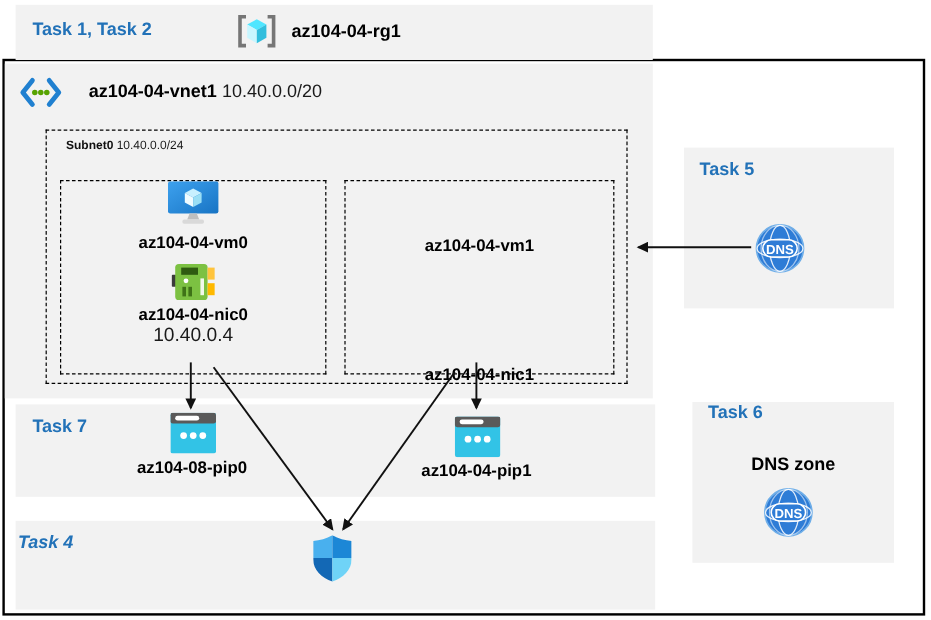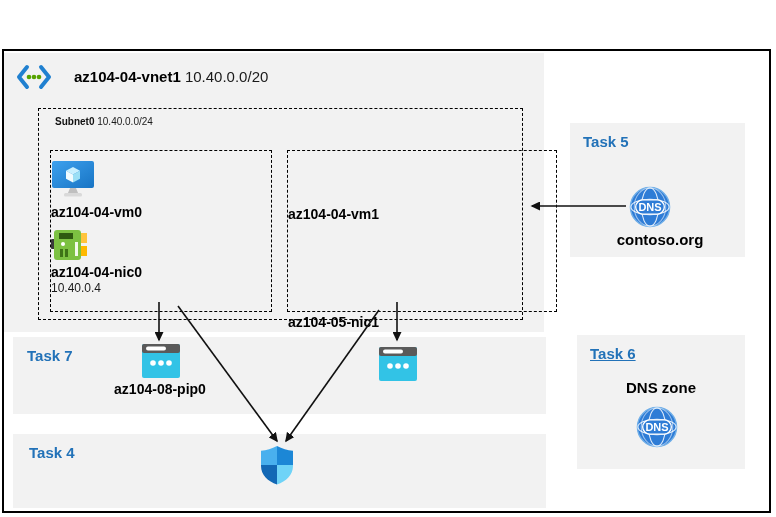--- a/index.html
+++ b/index.html
@@ -4,41 +4,52 @@
 <style>
   html,body{margin:0;padding:0;background:#fff;}
   #page{position:relative;width:776px;height:517px;background:#fff;
         font-family:"Liberation Sans",sans-serif;color:#111;overflow:hidden;}
   .abs{position:absolute;}
   .panel{background:#F2F2F2;}
   .task-heading{color:#2272B8;font-weight:bold;font-size:15px;}
   .bold-label{font-weight:bold;font-size:14px;color:#000;white-space:nowrap;}
   .big-label{font-weight:bold;font-size:15px;color:#000;white-space:nowrap;}
   .plain{font-weight:normal;color:#1a1a1a;text-align:center;}
-  .ip-label{font-size:12px;color:#1a1a1a;white-space:nowrap;}
+  .ip-label{font-size:16px;color:#1a1a1a;white-space:nowrap;}
   .center{text-align:center;}
   #outer-frame{border:2px solid #000;background:#fff;box-sizing:border-box;}
   .dashed-box{border:1.5px dashed #000;box-sizing:border-box;background:transparent;}
-  .subnet-inner{display:flex;flex-direction:column;padding-top:10px;}
+  .subnet-inner{display:flex;flex-direction:column;align-items:center;}
   .subnet-label{font-size:10px;white-space:nowrap;}
   .vm-label{margin-top:5px;}
   .nic-svg{margin-top:9px;}
   .nic-label{margin-top:3px;}
   .ip-line{margin-top:1px;}
   svg{display:block;}
 </style>
 </head>
 <body>
 
 <div id="page">
 
   <div id="outer-frame" class="abs" style="left:2px;top:49px;width:769px;height:464px;"></div>
 
   <div class="abs panel" style="left:4px;top:53px;width:540px;height:279px;"></div>
 
+  <div class="abs panel" style="left:13px;top:4px;width:531px;height:46px;">
+    <div class="abs task-heading" style="left:14px;top:12px;">Task 1, Task 2</div>
+    <svg class="abs" style="left:183px;top:7px;" width="36" height="30" viewBox="0 0 36 30">
+      <path d="M9,3 H4 V27 H9" fill="none" stroke="#767676" stroke-width="3"></path>
+      <path d="M27,3 H32 V27 H27" fill="none" stroke="#767676" stroke-width="3"></path>
+      <polygon points="18,5 26,9.5 18,14 10,9.5" fill="#50E6FF"></polygon>
+      <polygon points="10,9.5 18,14 18,25 10,20.5" fill="#C8F6FF"></polygon>
+      <polygon points="26,9.5 18,14 18,25 26,20.5" fill="#32BEDD"></polygon>
+    </svg>
+    <div class="abs big-label" style="left:230px;top:14px;">az104-04-rg1</div>
+  </div>
 
   <svg class="abs" style="left:16px;top:63px;" width="36" height="28" viewBox="0 0 36 28">
     <path d="M11,4 L3,14 L11,24" fill="none" stroke="#2080D0" stroke-width="4" stroke-linecap="round" stroke-linejoin="round"></path>
     <path d="M25,4 L33,14 L25,24" fill="none" stroke="#2080D0" stroke-width="4" stroke-linecap="round" stroke-linejoin="round"></path>
     <circle cx="13" cy="14" r="2.3" fill="#57A300"></circle>
     <circle cx="18" cy="14" r="2.3" fill="#57A300"></circle>
     <circle cx="23" cy="14" r="2.3" fill="#57A300"></circle>
   </svg>
   <div class="abs big-label" style="left:74px;top:68px;">
     <span>az104-04-vnet1</span>
@@ -76,21 +87,21 @@
       <rect x="9" y="20" width="3" height="8" fill="#3E7317"></rect>
       <rect x="14" y="20" width="3" height="8" fill="#3E7317"></rect>
       <rect x="24" y="13" width="3" height="14" fill="#fff" opacity="0.9"></rect>
       <rect x="30" y="4" width="6" height="10" fill="#FFC43D"></rect>
       <rect x="30" y="17" width="6" height="10" fill="#FFB900"></rect>
     </svg>
     <div class="bold-label nic-label">az104-04-nic0</div>
     <div class="ip-label ip-line">10.40.0.4</div>
   </div>
 
-  <div class="abs dashed-box subnet-inner" style="left:287px;top:150px;width:270px;height:162px;gap:40px;">
+  <div class="abs dashed-box subnet-inner" style="left:287px;top:150px;width:225px;height:162px;gap:40px;">
     <svg width="44" height="38" viewBox="0 0 44 38">
       <defs>
           <linearGradient id="vmg1" x1="0" y1="0" x2="1" y2="1">
         <stop offset="0" stop-color="#3DA1EE"></stop>
             <stop offset="1" stop-color="#1874C4"></stop>
           </linearGradient>
         </defs>
       <rect x="1" y="0" width="42" height="27" rx="2" fill="url(#vmg1)"></rect>
       <polygon points="22,6 29,9.8 22,13.5 15,9.8" fill="#C8F0FF"></polygon>
       <polygon points="15,9.8 22,13.5 22,21.5 15,17.8" fill="#EFFBFF"></polygon>
@@ -103,21 +114,21 @@
       <rect x="0" y="10" width="4" height="10" rx="1" fill="#3B3B3B"></rect>
       <rect x="3" y="1" width="27" height="30" rx="3" fill="#7CC142"></rect>
       <rect x="8" y="4" width="14" height="6" fill="#2F5B11"></rect>
       <circle cx="12" cy="15" r="2" fill="#fff"></circle>
       <rect x="9" y="20" width="3" height="8" fill="#3E7317"></rect>
       <rect x="14" y="20" width="3" height="8" fill="#3E7317"></rect>
       <rect x="24" y="13" width="3" height="14" fill="#fff" opacity="0.9"></rect>
       <rect x="30" y="4" width="6" height="10" fill="#FFC43D"></rect>
       <rect x="30" y="17" width="6" height="10" fill="#FFB900"></rect>
     </svg>
-    <div class="bold-label nic-label">az104-05-nic1</div>
+    <div class="bold-label nic-label">az104-04-nic1</div>
     <div class="ip-label ip-line">10.40.1.4</div>
   </div>
 
   <div class="abs panel" style="left:13px;top:337px;width:533px;height:77px;">
     <div class="abs task-heading" style="left:14px;top:10px;">Task 7</div>
     <svg class="abs" style="left:129px;top:7px;" width="38" height="34" viewBox="0 0 38 34">
       <rect x="0" y="0" width="38" height="34" rx="2" fill="#32C3E6"></rect>
       <rect x="0" y="0" width="38" height="9" rx="2" fill="#5A5A5A"></rect>
       <rect x="4" y="2.5" width="20" height="4" rx="2" fill="#fff"></rect>
       <circle cx="11" cy="19" r="2.8" fill="#fff"></circle>
@@ -126,24 +137,25 @@
     </svg>
     <div class="abs bold-label center" style="left:77px;width:140px;top:44px;">az104-08-pip0</div>
     <svg class="abs" style="left:366px;top:10px;" width="38" height="34" viewBox="0 0 38 34">
       <rect x="0" y="0" width="38" height="34" rx="2" fill="#32C3E6"></rect>
       <rect x="0" y="0" width="38" height="9" rx="2" fill="#5A5A5A"></rect>
       <rect x="4" y="2.5" width="20" height="4" rx="2" fill="#fff"></rect>
       <circle cx="11" cy="19" r="2.8" fill="#fff"></circle>
       <circle cx="19" cy="19" r="2.8" fill="#fff"></circle>
       <circle cx="27" cy="19" r="2.8" fill="#fff"></circle>
     </svg>
+    <div class="abs bold-label center" style="left:314px;width:140px;top:47px;">az104-04-pip1</div>
   </div>
 
   <div class="abs panel" style="left:13px;top:434px;width:533px;height:74px;">
-    <div class="abs task-heading" style="left:16px;top:10px;">Task 4</div>
+    <div class="abs task-heading" style="left:2px;top:10px;font-style:italic;">Task 4</div>
     <svg class="abs" style="left:246px;top:11px;" width="36" height="40" viewBox="0 0 36 40">
       <defs>
           <clipPath id="shieldClip">
         <path d="M18,1 C13,3.8 7.5,5.3 2,5.8 V21 C2,30 9,36.5 18,39.5 C27,36.5 34,30 34,21 V5.8 C28.5,5.3 23,3.8 18,1 Z"></path>
       </clipPath>
         </defs>
       <g clip-path="url(#shieldClip)">
         <rect x="0" y="0" width="18" height="20" fill="#49B0EE"></rect>
         <rect x="18" y="0" width="18" height="20" fill="#1C87D6"></rect>
         <rect x="0" y="20" width="18" height="20" fill="#1368B5"></rect>
@@ -155,25 +167,24 @@
   <div class="abs panel" style="left:570px;top:123px;width:175px;height:134px;">
     <div class="abs task-heading" style="left:13px;top:10px;">Task 5</div>
     <svg class="abs" style="left:59px;top:63px;" width="42" height="42" viewBox="0 0 44 44">
       <circle cx="22" cy="22" r="20.5" fill="#2E7CD6" stroke="#6FAEE8" stroke-width="1.5"></circle>
       <ellipse cx="22" cy="22" rx="9" ry="20" fill="none" stroke="#fff" stroke-width="1.1" opacity="0.85"></ellipse>
       <ellipse cx="22" cy="22" rx="16.5" ry="20" fill="none" stroke="#fff" stroke-width="1.1" opacity="0.55"></ellipse>
       <ellipse cx="22" cy="22" rx="20" ry="8" fill="none" stroke="#fff" stroke-width="1.1" opacity="0.85"></ellipse>
       <rect x="7" y="14.5" width="30" height="15" rx="7.5" fill="#2E7CD6" stroke="#fff" stroke-width="1.4"></rect>
       <text x="22" y="26.5" text-anchor="middle" font-size="11.5" font-weight="bold" font-family="Liberation Sans, sans-serif" fill="#fff">DNS</text>
     </svg>
-    <div class="abs big-label center" style="left:15px;width:150px;top:108px;">contoso.org</div>
   </div>
 
   <div class="abs panel" style="left:577px;top:335px;width:168px;height:134px;">
-    <div class="abs task-heading" style="left:13px;top:10px;text-decoration:underline;">Task 6</div>
+    <div class="abs task-heading" style="left:13px;top:0;">Task 6</div>
     <div class="abs big-label center" style="left:9px;width:150px;top:44px;">DNS zone</div>
     <svg class="abs" style="left:59px;top:71px;" width="42" height="42" viewBox="0 0 44 44">
       <circle cx="22" cy="22" r="20.5" fill="#2E7CD6" stroke="#6FAEE8" stroke-width="1.5"></circle>
       <ellipse cx="22" cy="22" rx="9" ry="20" fill="none" stroke="#fff" stroke-width="1.1" opacity="0.85"></ellipse>
       <ellipse cx="22" cy="22" rx="16.5" ry="20" fill="none" stroke="#fff" stroke-width="1.1" opacity="0.55"></ellipse>
       <ellipse cx="22" cy="22" rx="20" ry="8" fill="none" stroke="#fff" stroke-width="1.1" opacity="0.85"></ellipse>
       <rect x="7" y="14.5" width="30" height="15" rx="7.5" fill="#2E7CD6" stroke="#fff" stroke-width="1.4"></rect>
       <text x="22" y="26.5" text-anchor="middle" font-size="11.5" font-weight="bold" font-family="Liberation Sans, sans-serif" fill="#fff">DNS</text>
     </svg>
   </div>

